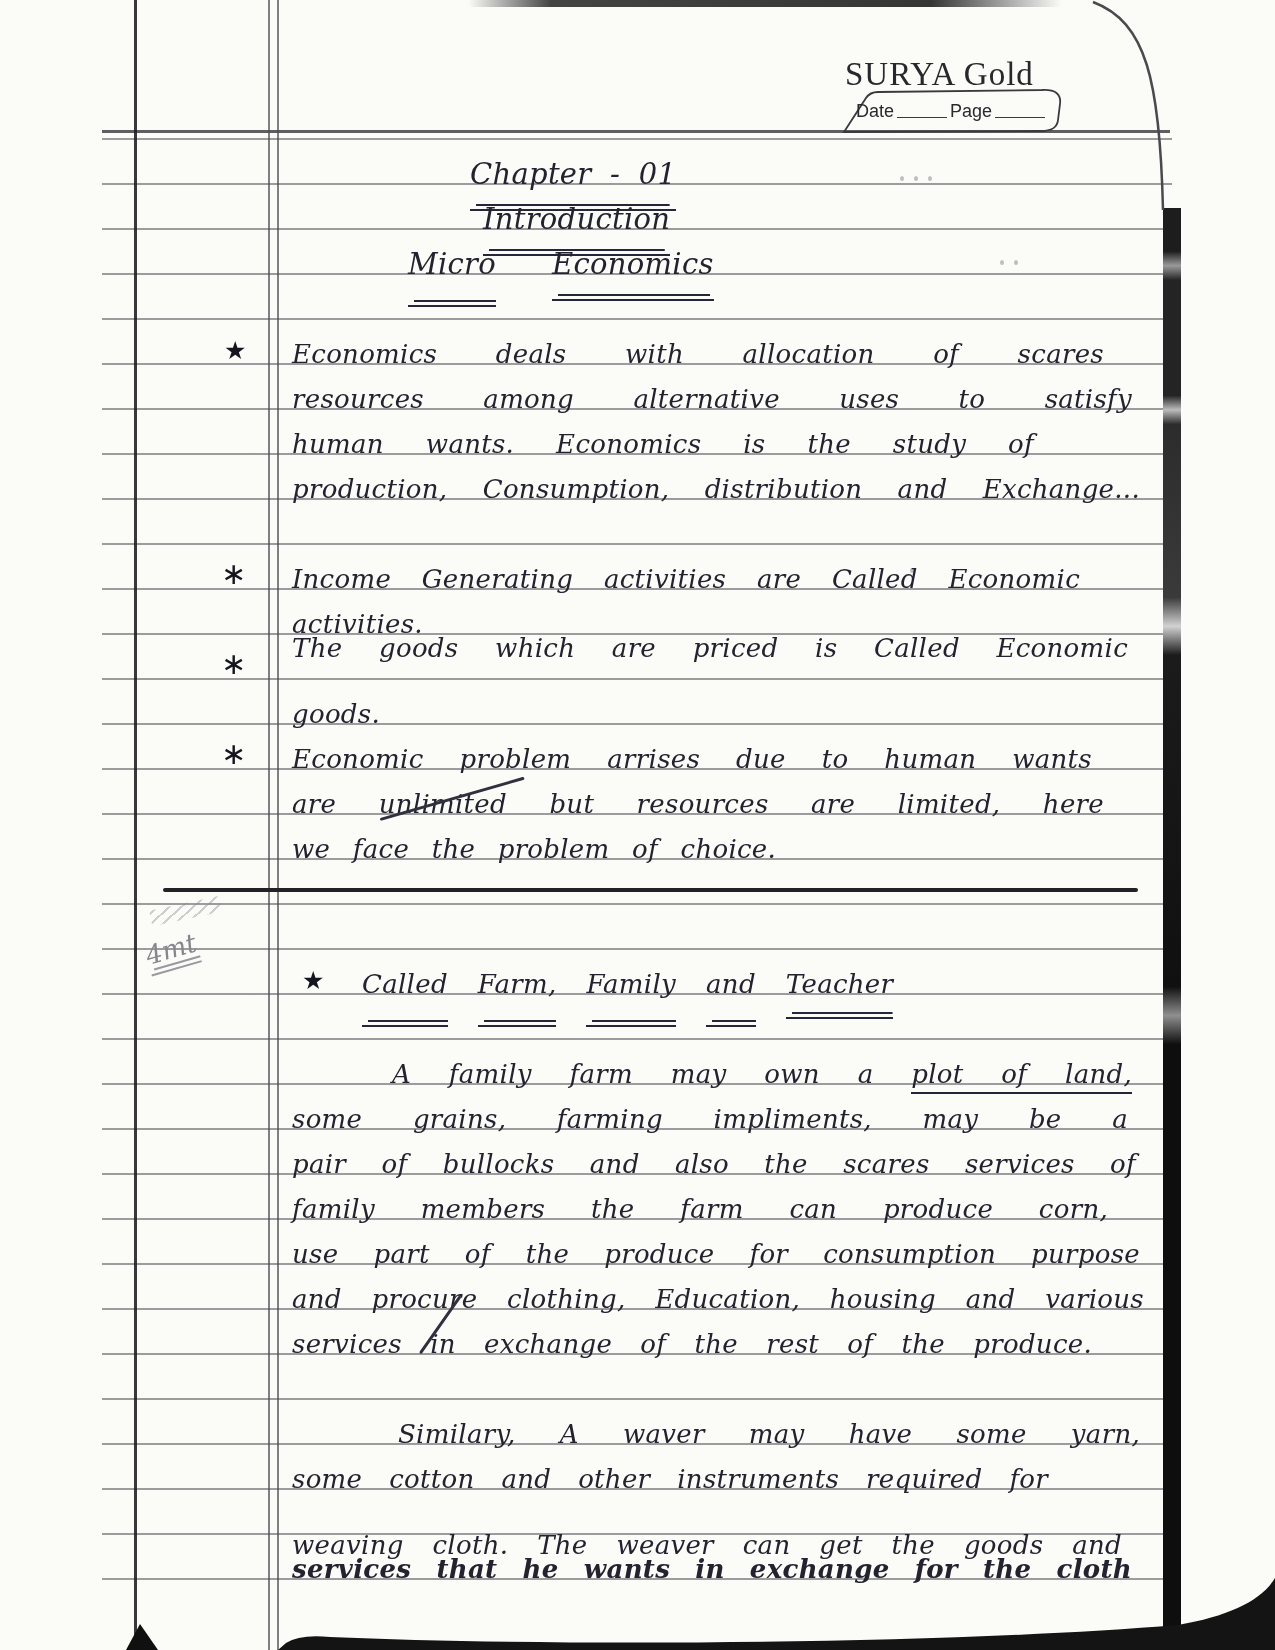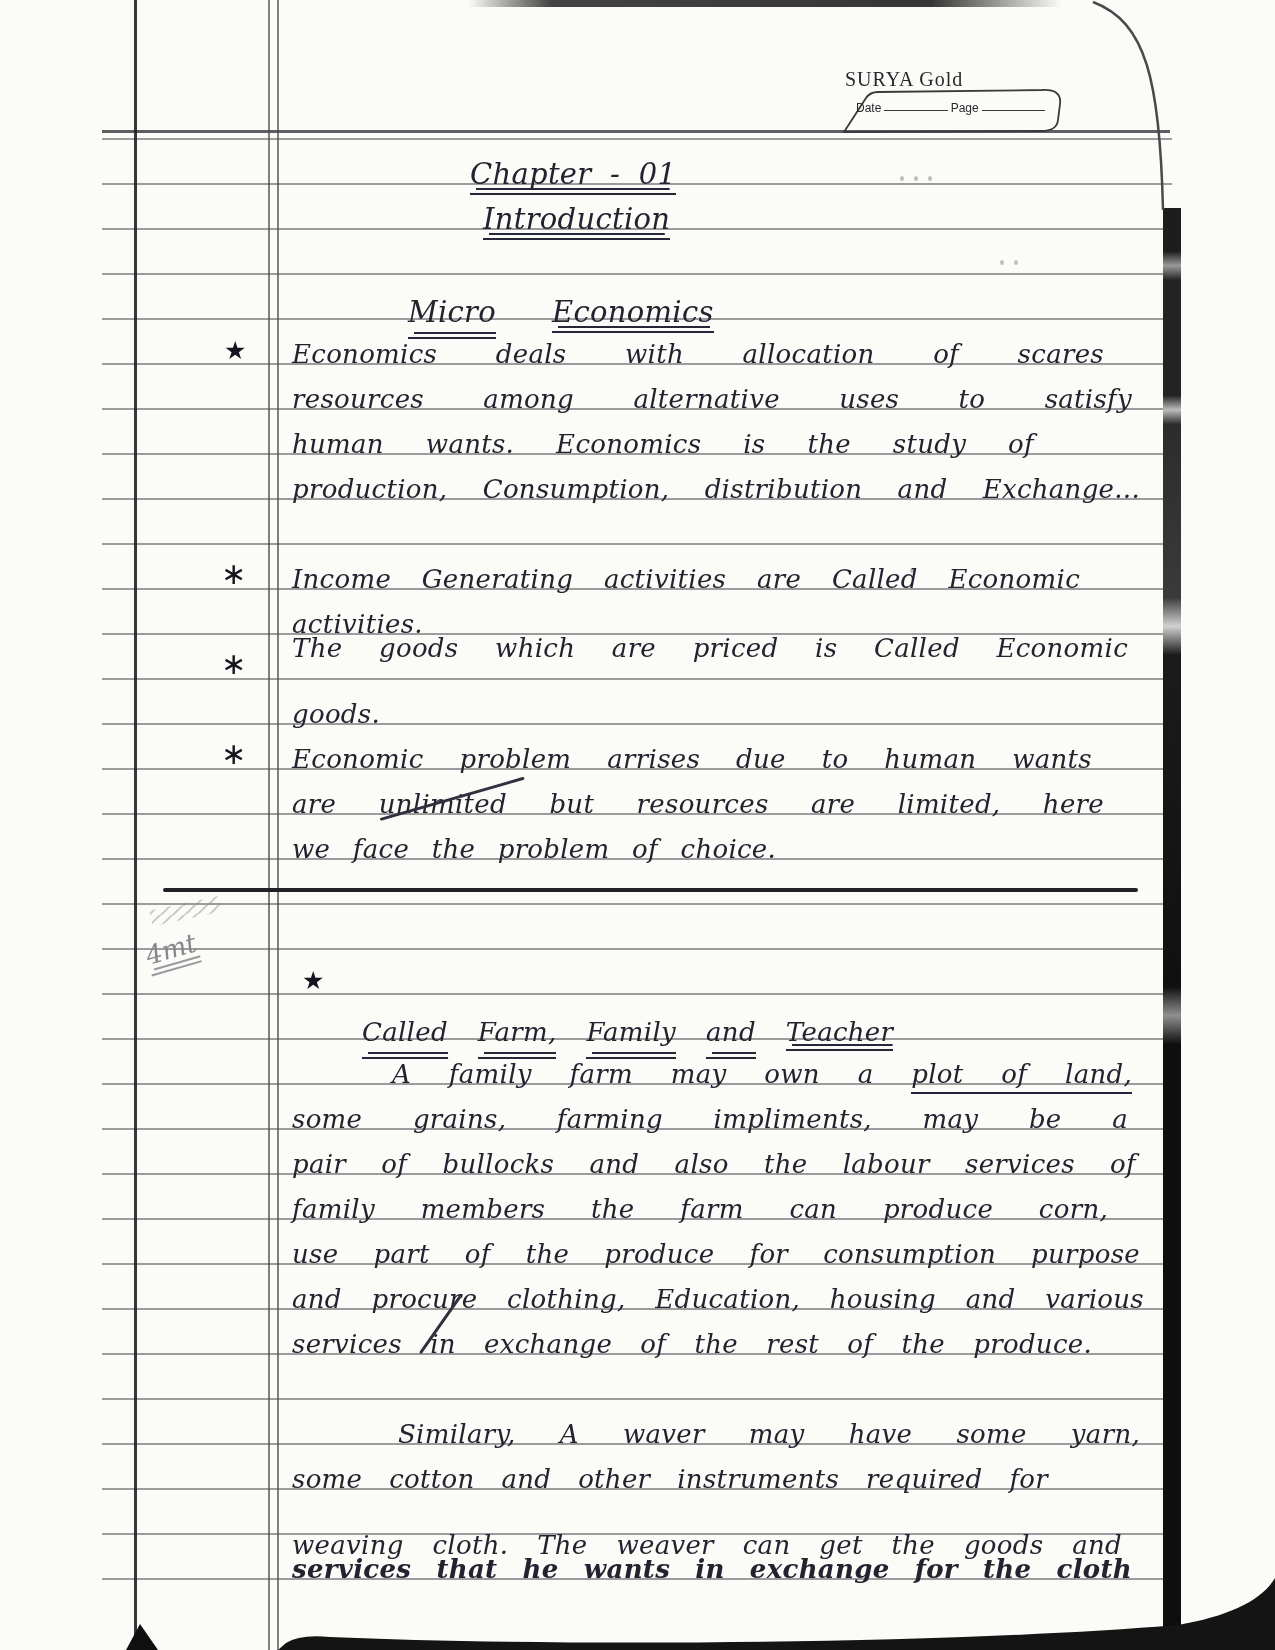--- a/index.html
+++ b/index.html
@@ -34,42 +34,41 @@
   .edges{position:absolute;left:0;top:0;}
   
   .row{
     position:absolute;height:46px;line-height:45px;font-size:26px;font-style:italic;
     letter-spacing:.3px;white-space:nowrap;word-spacing:9px;color:#23222f;
   }
   .just{white-space:normal;text-align:justify;text-align-last:justify;word-spacing:4px;}
   .title{font-size:29px;}
   
   .du{
-    padding-bottom:4px;
+    padding-bottom:20px;
     background-image:linear-gradient(#26263a,#26263a),linear-gradient(#26263a,#26263a);
     background-repeat:no-repeat;
     background-size:100% 2px,94% 2px;
     background-position:left bottom,6px calc(100% - 5px);
-    margin-top:48px;
   }
   .hw-word{margin-right:30px;display:inline-block;}
   .su{border-bottom:2.5px solid #23233a;padding-bottom:3px;}
   .mark{position:absolute;font-size:25px;font-style:normal;color:#15151f;font-family:"DejaVu Sans",sans-serif;}
   .ast{font-size:30px;}
   .slash{position:absolute;height:2.5px;background:#30303f;transform-origin:left center;border-radius:2px;}
   .divider{position:absolute;left:163px;top:888px;width:975px;height:4px;background:#212126;border-radius:2px;}
   
   .brand{
-    position:absolute;left:845px;top:68px;
-    font-family:"Liberation Serif",serif;font-size:20px;letter-spacing:1px;color:#28282c;
+    position:absolute;left:845px;top:56px;
+    font-family:"Liberation Serif",serif;font-size:33px;letter-spacing:1px;color:#28282c;
   }
   .banner-svg{position:absolute;left:836px;top:88px;}
   .dp-row{
     position:absolute;left:856px;top:101px;width:192px;display:flex;align-items:flex-end;
-    font-family:"Liberation Sans",sans-serif;font-size:12px;color:#2a2a2e;
+    font-family:"Liberation Sans",sans-serif;font-size:18px;color:#2a2a2e;
   }
   .fl{flex:1;border-bottom:1.5px solid #3a3a3e;margin:0 3px 4px 3px;height:1px;}
   
   .pencil{
     position:absolute;left:146px;top:934px;color:#86868c;font-size:26px;font-style:italic;
     transform:rotate(-16deg);padding-bottom:6px;
     background-image:linear-gradient(#98989e,#98989e),linear-gradient(#98989e,#98989e);
     background-repeat:no-repeat;background-size:110% 2px,100% 2px;
     background-position:-4px bottom,4px calc(100% - 5px);
   }
@@ -159,21 +158,21 @@
   <span class="mark" style="left:302px;top:966px;">★</span>
   <div class="row" style="left:362px;top:962px;">
     <span class="du hw-word">Called</span><span class="du hw-word">Farm,</span><span class="du hw-word">Family</span><span class="du hw-word">and</span><span class="du">Teacher</span>
   </div>
 
   <div class="row just" style="left:392px;top:1052px;width:740px;">
     <span>A family farm may own a</span>
     <span class="su">plot of land,</span>
   </div>
   <div class="row just" style="left:292px;top:1097px;width:836px;">some grains, farming impliments, may be a</div>
-  <div class="row just" style="left:292px;top:1142px;width:844px;">pair of bullocks and also the labour services of</div>
+  <div class="row just" style="left:292px;top:1142px;width:844px;">pair of bullocks and also the scares services of</div>
   <div class="row just" style="left:292px;top:1187px;width:816px;">family members the farm can produce corn,</div>
   <div class="row just" style="left:292px;top:1232px;width:848px;">use part of the produce for consumption purpose</div>
   <div class="row just" style="left:292px;top:1277px;width:852px;">and procure clothing, Education, housing and various</div>
   <div class="row just" style="left:292px;top:1322px;width:800px;">services in exchange of the rest of the produce.</div>
   <div class="slash" style="left:420px;top:1352px;width:70px;transform:rotate(-55deg);"></div>
 
   <div class="row just" style="left:398px;top:1412px;width:742px;">Similary, A waver may have some yarn,</div>
   <div class="row just" style="left:292px;top:1457px;width:756px;">some cotton and other instruments required for</div>
   <div class="row just" style="left:292px;top:1502px;width:830px;margin-top:21px;">weaving cloth. The weaver can get the goods and</div>
   <div class="row just" style="left:292px;top:1547px;width:840px;font-weight:bold;">services that he wants in exchange for the cloth</div>

